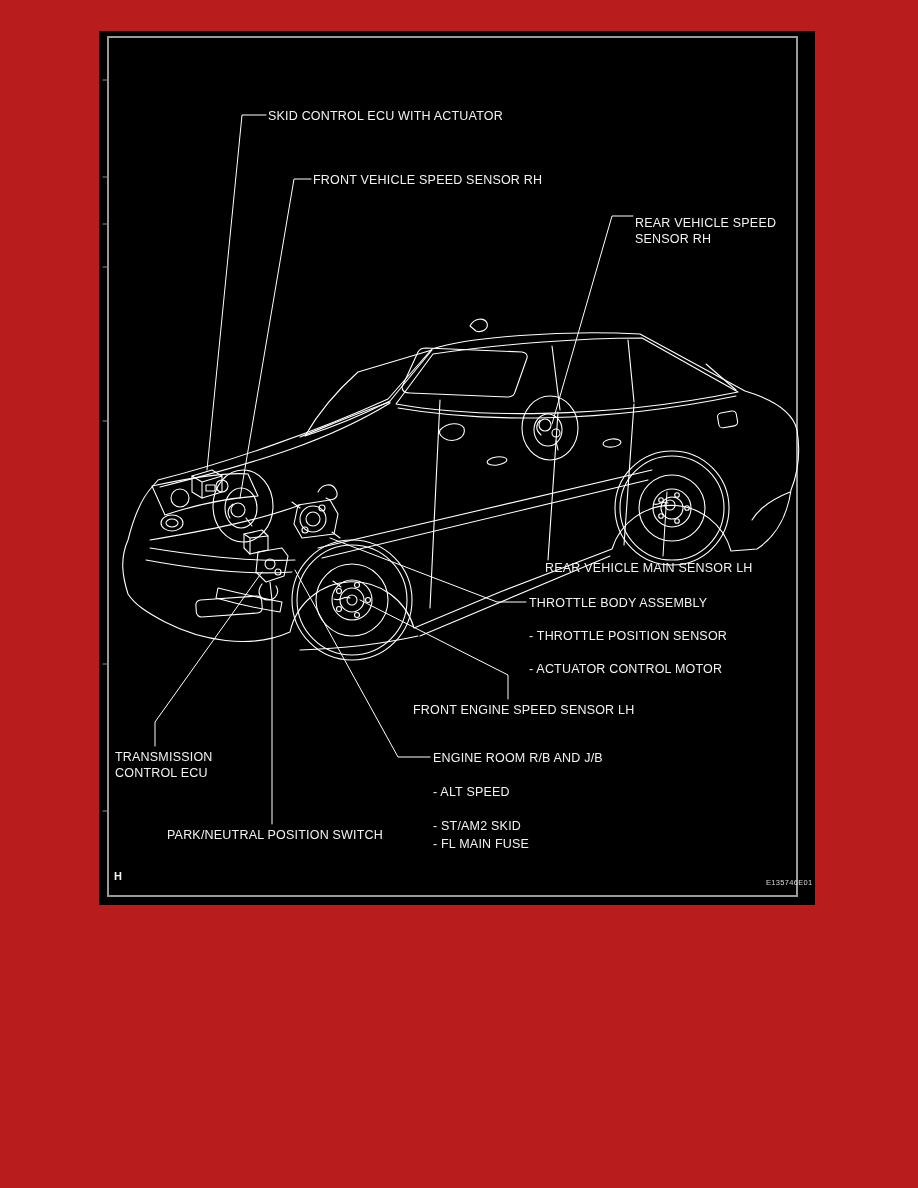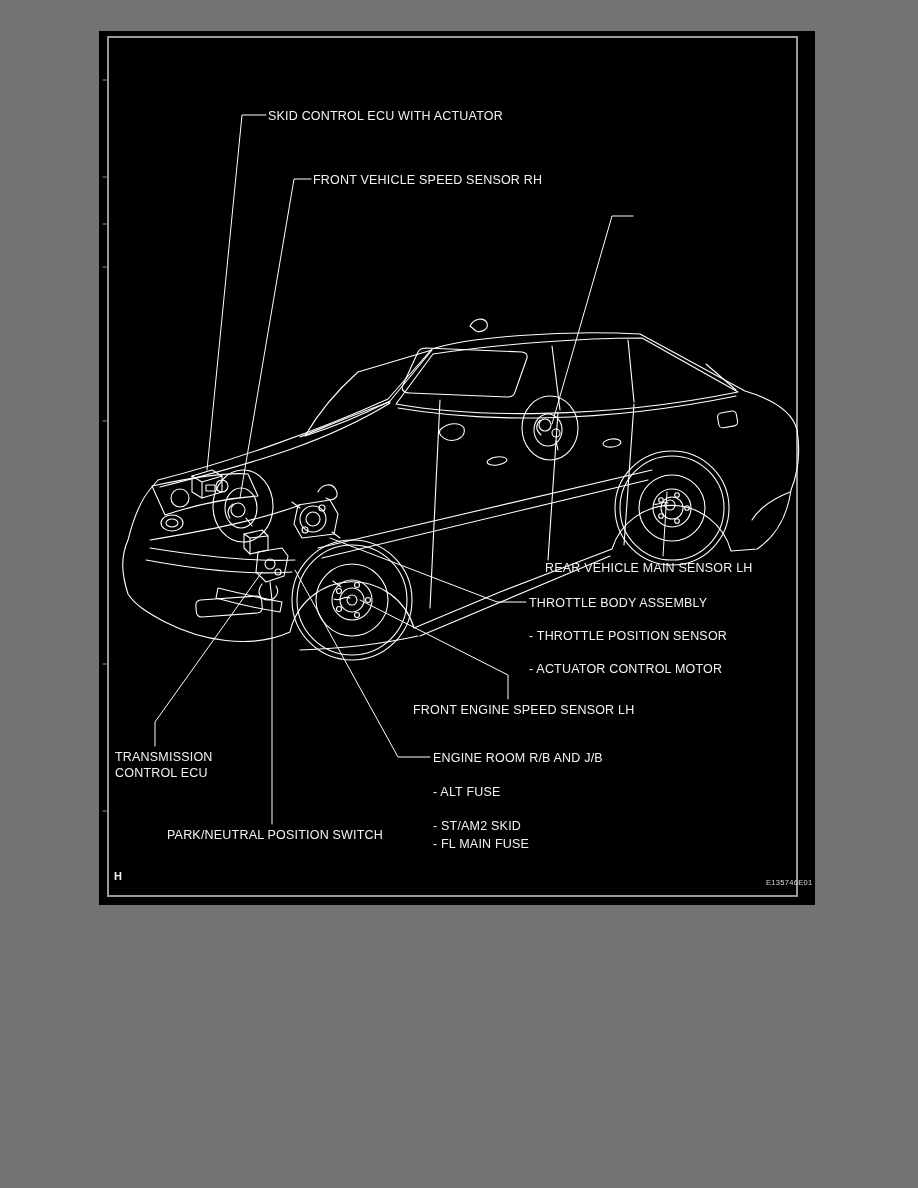--- a/index.html
+++ b/index.html
@@ -1,16 +1,16 @@
 <!DOCTYPE html>
 <html><head>
 <meta charset="utf-8">
 <style>
   html,body{margin:0;padding:0;background:#ffffff;}
-  #page{position:relative;width:918px;height:1188px;background:#737373;overflow:hidden;
+  #page{position:relative;width:918px;height:1188px;background:#b91c1c;overflow:hidden;
         font-family:"Liberation Sans", sans-serif;}
   #panel{position:absolute;left:99px;top:31px;width:716px;height:874px;background:#000000;}
   #frame{position:absolute;left:107px;top:36px;width:691px;height:861px;
          border:2px solid #9a9a9a;box-sizing:border-box;}
   svg.art{position:absolute;left:0;top:0;width:918px;height:1188px;}
   .lbl{position:absolute;color:#f2f2f2;font-size:12.5px;line-height:16px;
        letter-spacing:0.2px;white-space:nowrap;}
   .marker{position:absolute;color:#f2f2f2;font-size:11px;font-weight:bold;}
   .figcode{position:absolute;color:#d8d8d8;font-size:7.5px;letter-spacing:0.3px;padding-left:14px;}
 </style>
@@ -156,34 +156,38 @@
       <path d="M430,757 L398,757 L295,570"></path>
       <path d="M262,572 L155,722 L155,746"></path>
       <path d="M272,600 L272,824"></path>
     </g>
   </svg>
 
   <div class="lbl" style="left:268px;top:108px">SKID CONTROL ECU WITH ACTUATOR</div>
 
   <div class="lbl" style="left:313px;top:172px">FRONT VEHICLE SPEED SENSOR RH</div>
 
+  <div class="lbl" style="left:635px;top:215px">
+    <div>REAR VEHICLE SPEED</div>
+    <div>SENSOR RH</div>
+  </div>
 
   <div class="lbl" style="left:545px;top:560px">REAR VEHICLE MAIN SENSOR LH</div>
 
   <div class="lbl" style="left:529px;top:595px">THROTTLE BODY ASSEMBLY</div>
 
   <div class="lbl" style="left:529px;top:628px">- THROTTLE POSITION SENSOR</div>
 
   <div class="lbl" style="left:529px;top:661px">- ACTUATOR CONTROL MOTOR</div>
 
   <div class="lbl" style="left:413px;top:702px">FRONT ENGINE SPEED SENSOR LH</div>
 
   <div class="lbl" style="left:433px;top:750px">ENGINE ROOM R/B AND J/B</div>
 
-  <div class="lbl" style="left:433px;top:784px">- ALT FUSE</div>
+  <div class="lbl" style="left:433px;top:784px">- ALT SPEED</div>
 
   <div class="lbl" style="left:433px;top:818px">- ST/AM2 SKID</div>
 
   <div class="lbl" style="left:433px;top:836px">- FL MAIN FUSE</div>
 
   <div class="lbl" style="left:115px;top:749px">
     <div>TRANSMISSION</div>
     <div>CONTROL ECU</div>
   </div>
 

